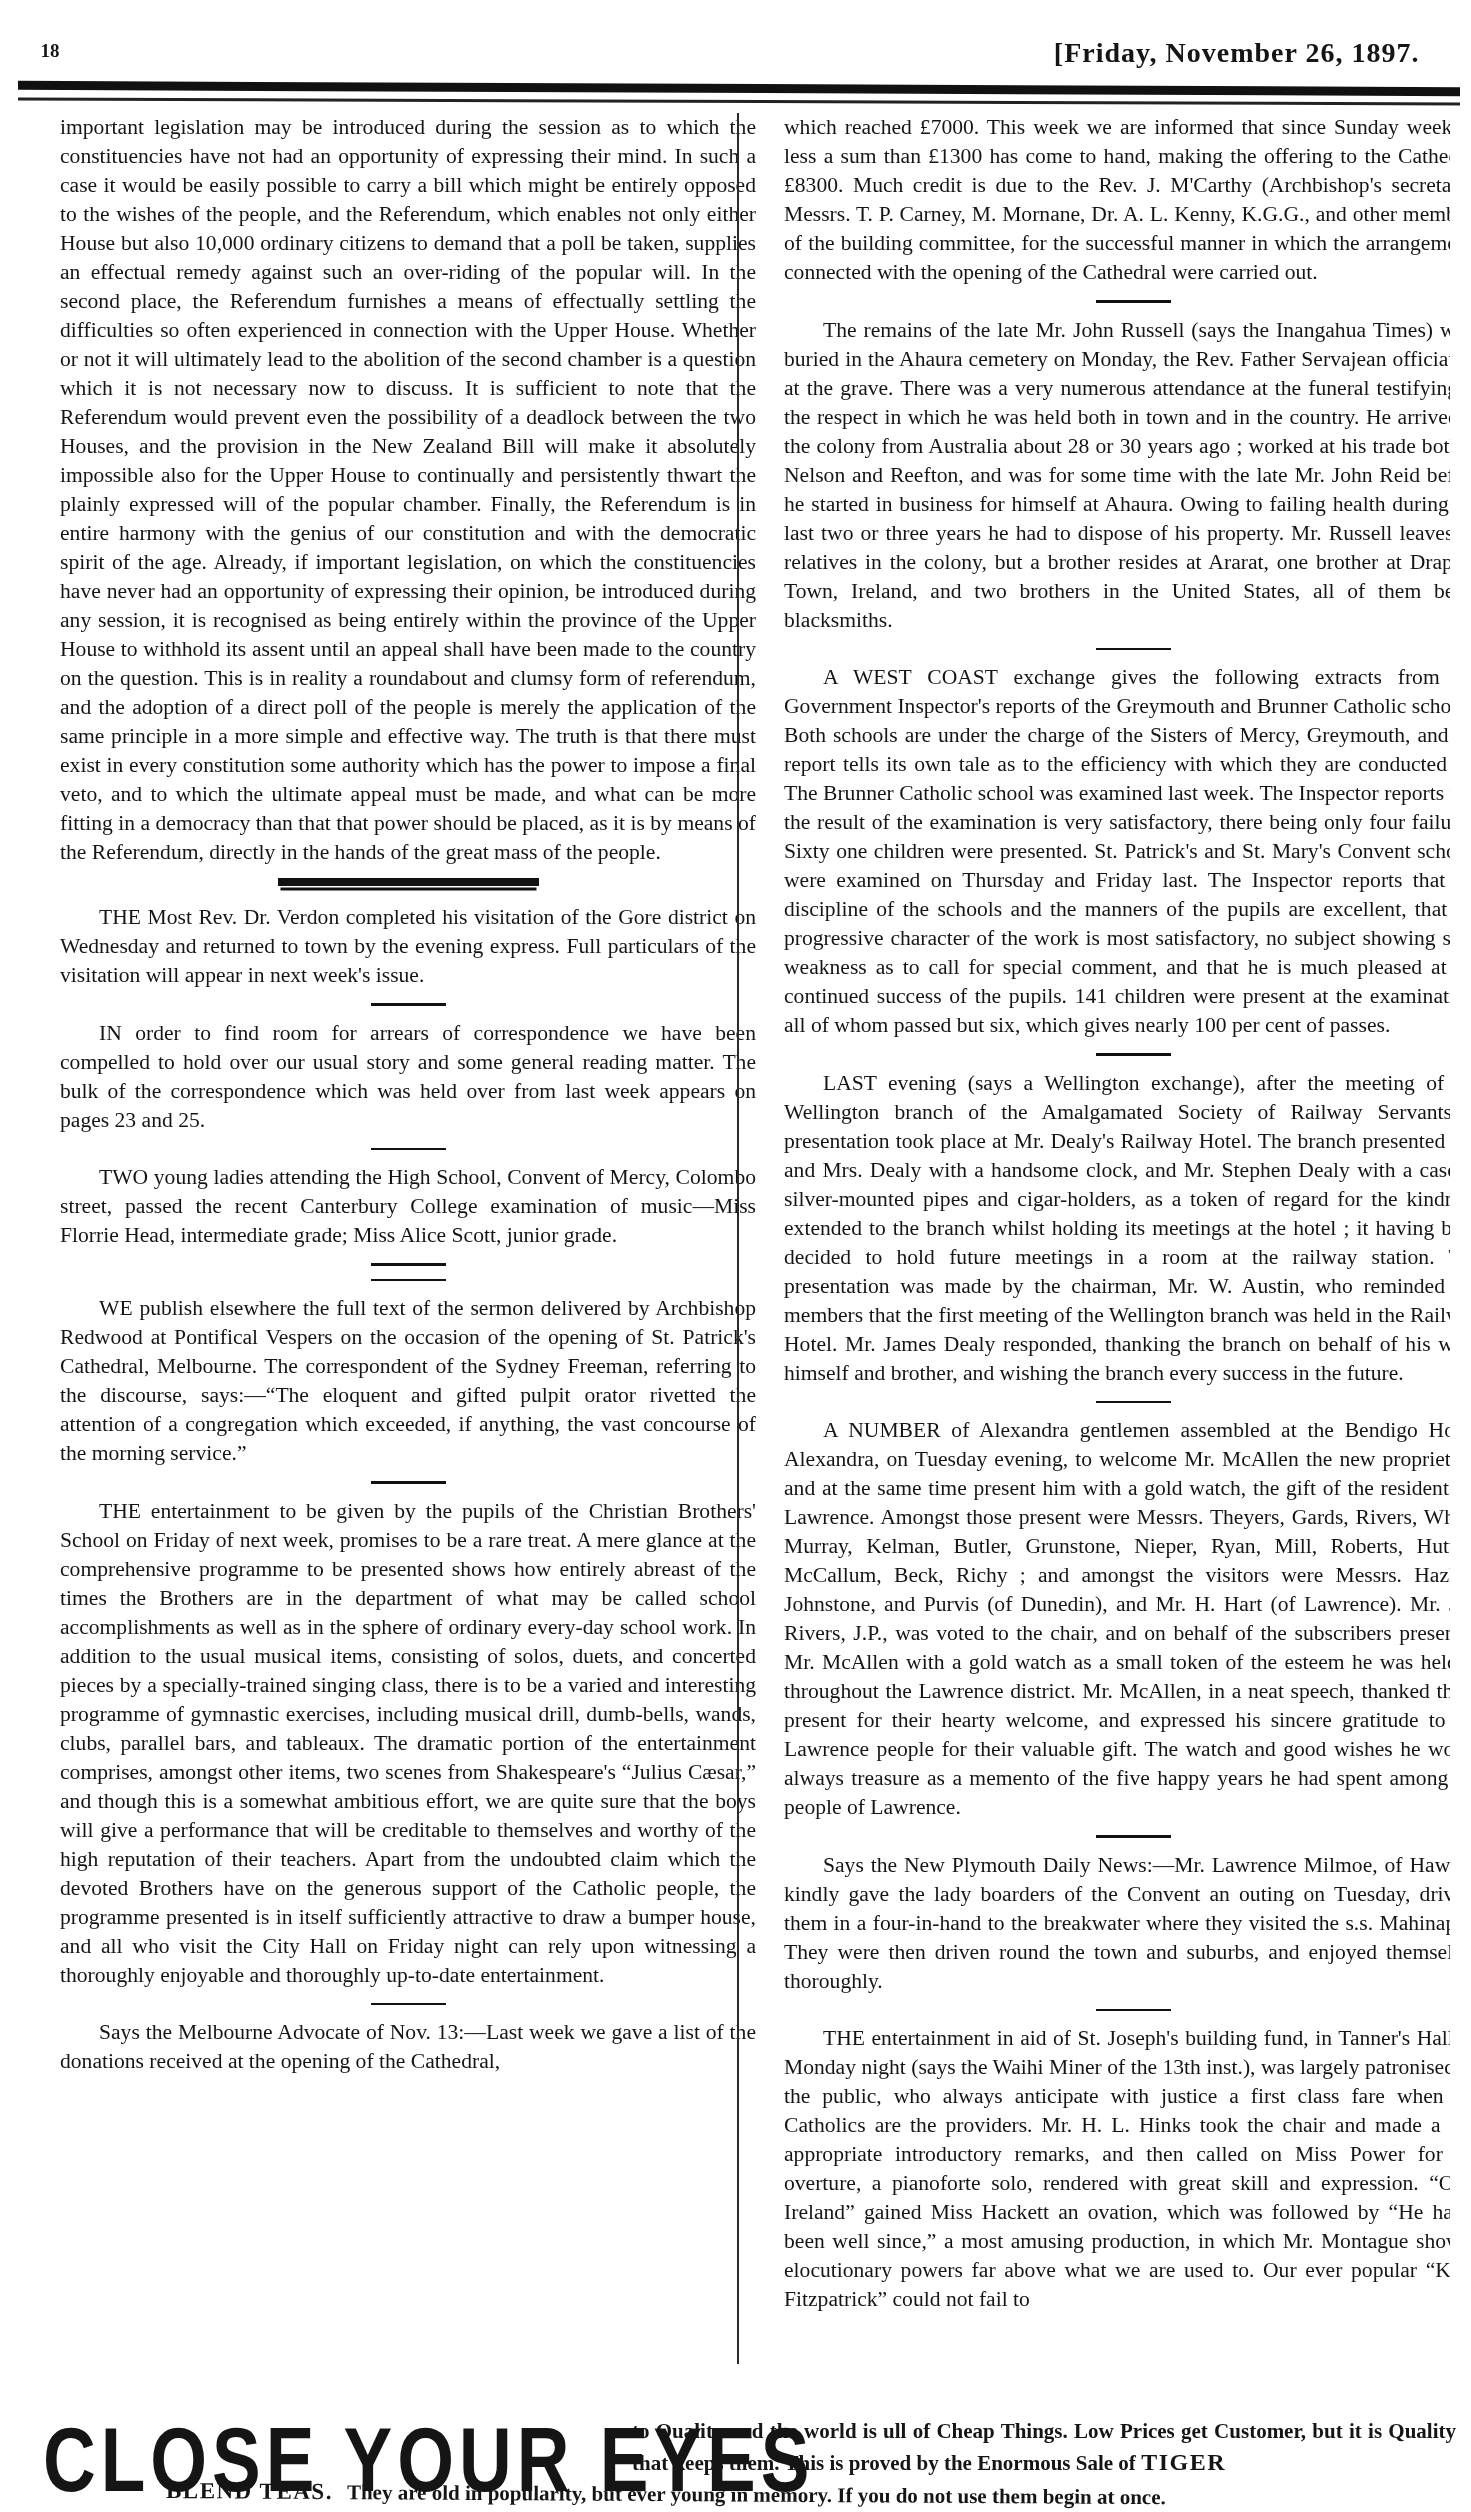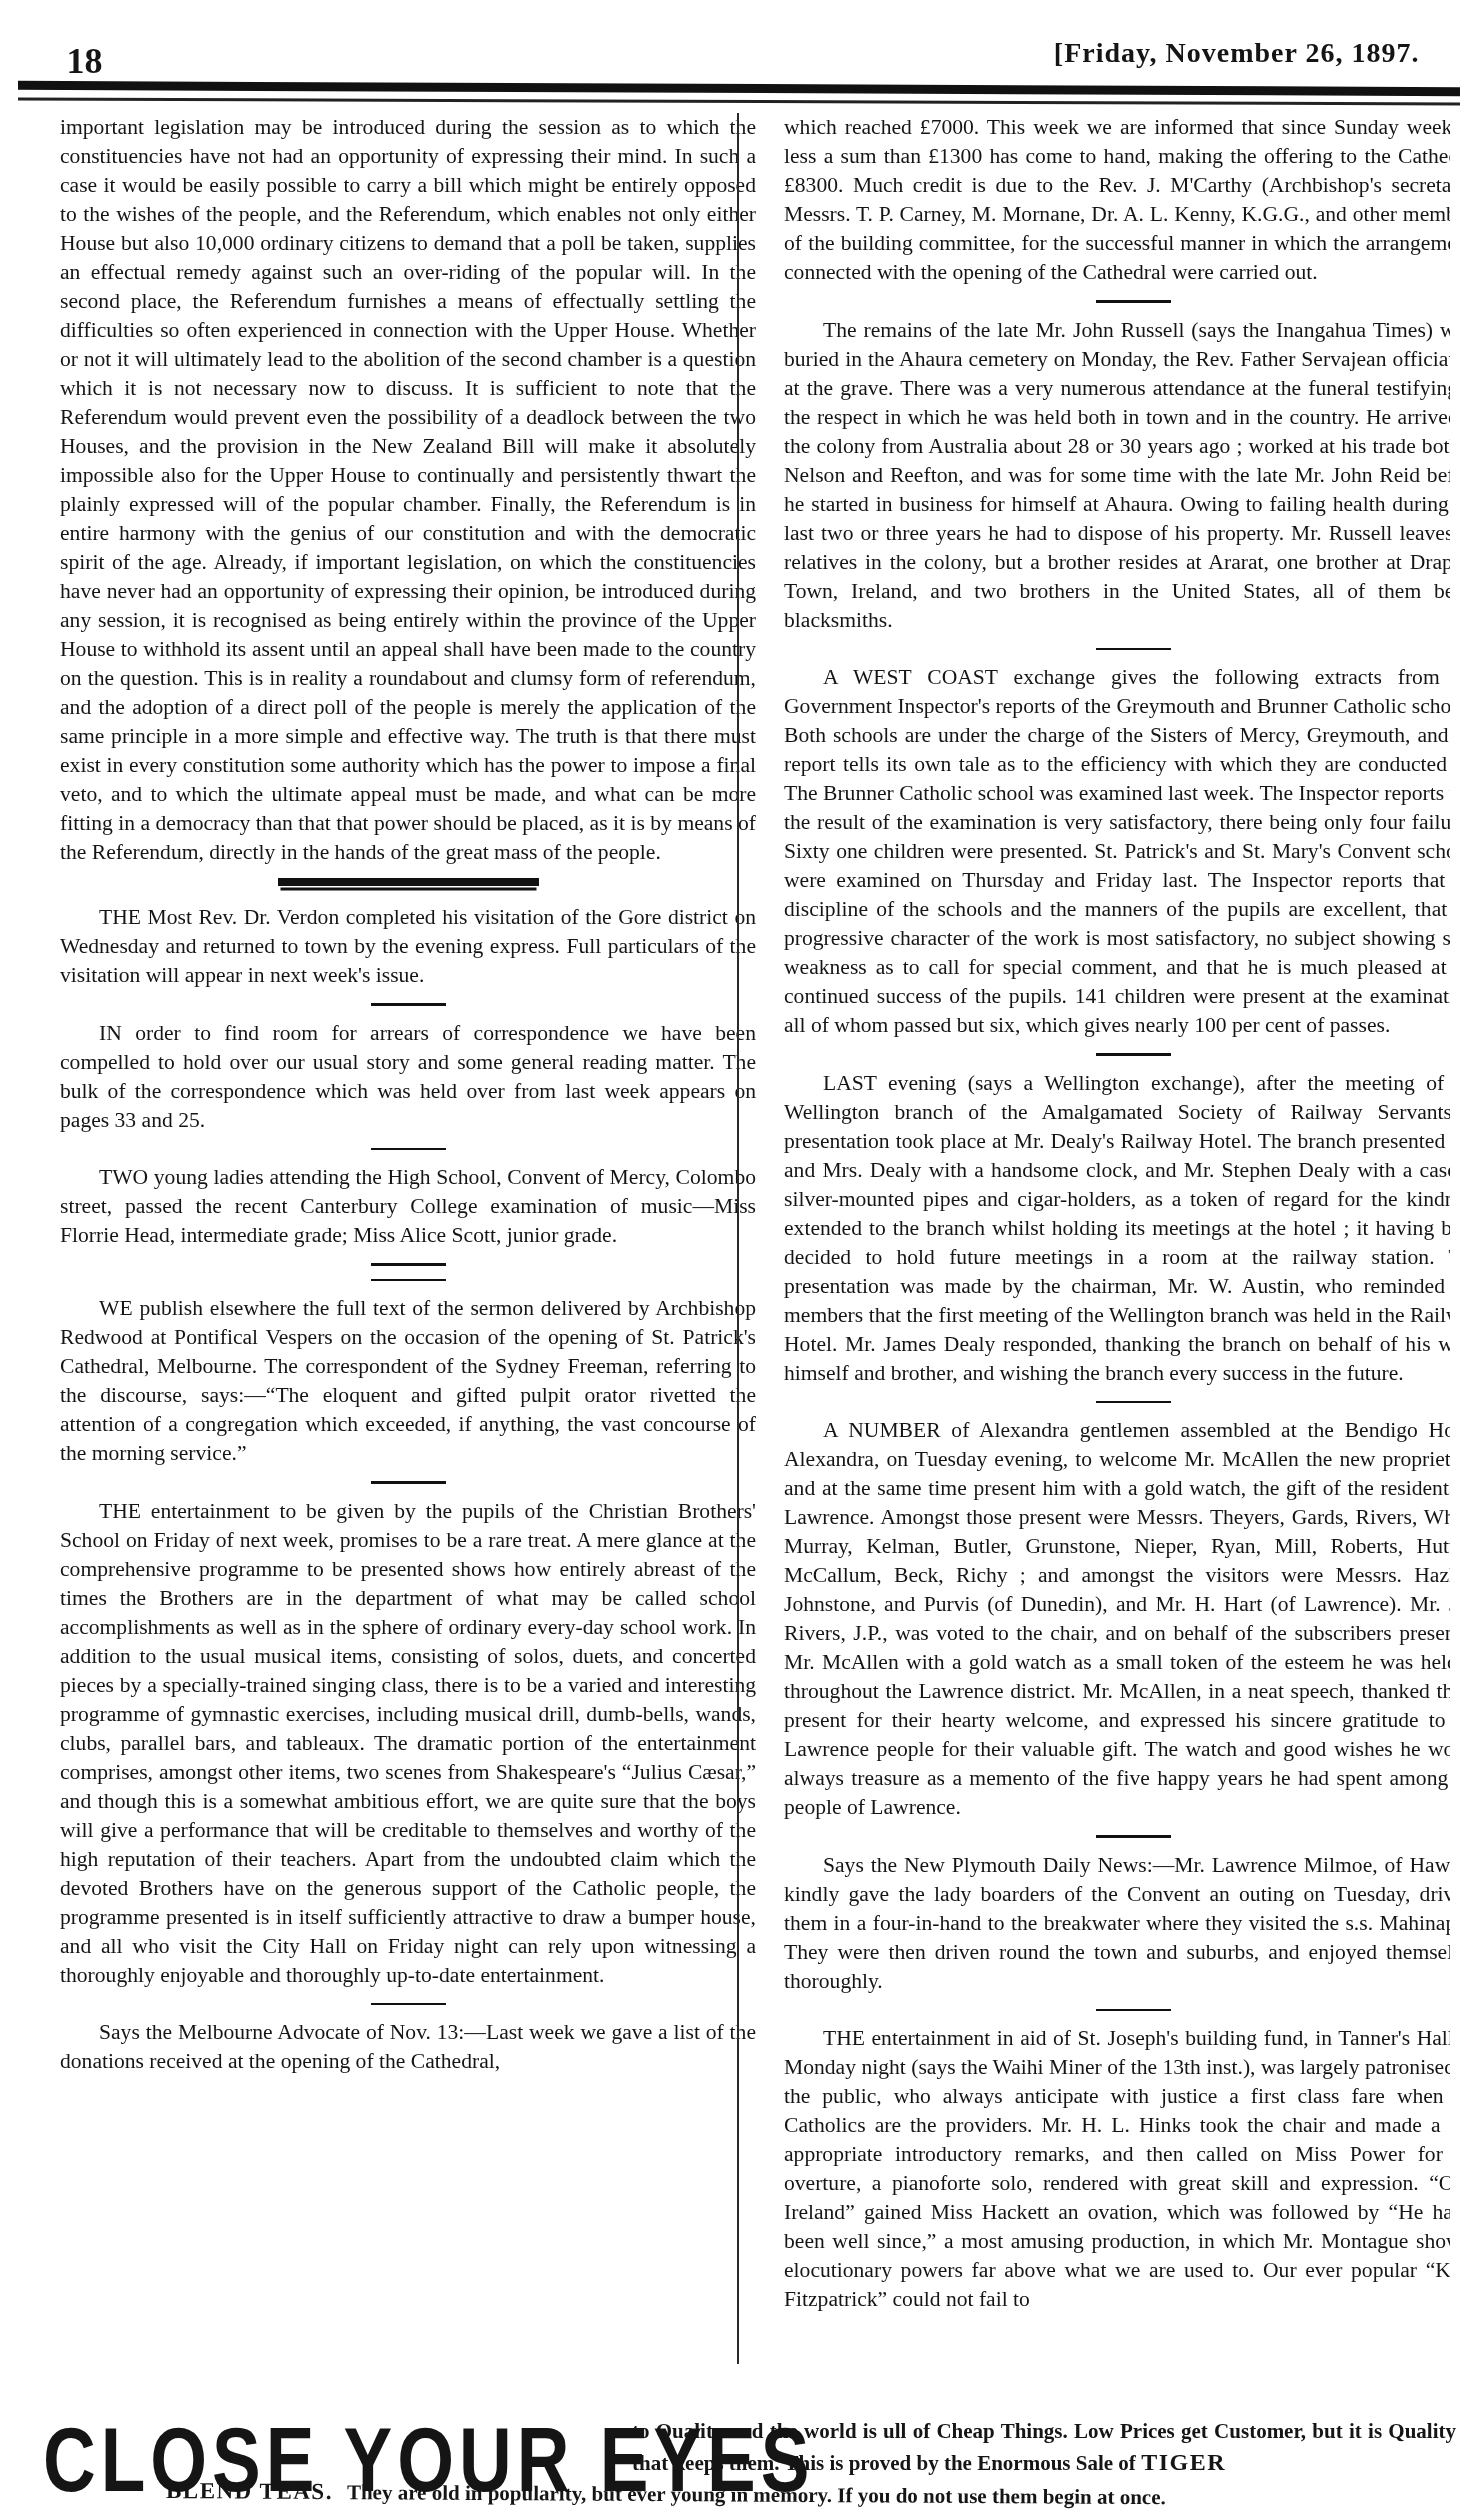--- a/index.html
+++ b/index.html
@@ -14,21 +14,21 @@
     background: #ffffff;
     color: #151515;
     font-family: "Liberation Serif", "DejaVu Serif", serif;
     overflow: hidden;
   }
 
   
   #page-header { position: absolute; top: 21px; left: 28px; right: 22.6px; height: 58px; }
   .page-number {
     position: absolute; left: 12.6px; top: 19px;
-    font-size: 36px; font-weight: bold; margin-left: 26px;
+    font-size: 19px; font-weight: bold;
   }
   .masthead-title {
     position: absolute; left: 0; right: 0; top: 15px;
     text-align: center;
     font-size: 29px; font-weight: bold;
     letter-spacing: 5px; word-spacing: 23px;
   }
   .issue-date {
     position: absolute; right: 30px; top: 16px;
     font-size: 28px; font-weight: bold;
@@ -114,21 +114,21 @@
   <div class="rule-thick"></div>
   <div class="rule-thin"></div>
 
   <div id="columns">
 
     <div class="column" id="col-left">
       <p class="news-item no-indent">important legislation may be introduced during the session as to which the constituencies have not had an opportunity of expressing their mind.  In such a case it would be easily possible to carry a bill which might be entirely opposed to the wishes of the people, and the Referendum, which enables not only either House but also 10,000 ordinary citizens to demand that a poll be taken, supplies an effectual remedy against such an over-riding of the popular will.  In the second place, the Referendum furnishes a means of effectually settling the difficulties so often experienced in connection with the Upper House.  Whether or not it will ultimately lead to the abolition of the second chamber is a question which it is not necessary now to discuss.  It is sufficient to note that the Referendum would prevent even the possibility of a deadlock between the two Houses, and the provision in the New Zealand Bill will make it absolutely impossible also for the Upper House to continually and persistently thwart the plainly expressed will of the popular chamber.  Finally, the Referendum is in entire harmony with the genius of our constitution and with the democratic spirit of the age.  Already, if important legislation, on which the constituencies have never had an opportunity of expressing their opinion, be introduced during any session, it is recognised as being entirely within the province of the Upper House to withhold its assent until an appeal shall have been made to the country on the question.  This is in reality a roundabout and clumsy form of referendum, and the adoption of a direct poll of the people is merely the application of the same principle in a more simple and effective way.  The truth is that there must exist in every constitution some authority which has the power to impose a final veto, and to which the ultimate appeal must be made, and what can be more fitting in a democracy than that that power should be placed, as it is by means of the Referendum, directly in the hands of the great mass of the people.</p>
       <div class="divider wide"></div>
       <p class="news-item">THE Most Rev. Dr. Verdon completed his visitation of the Gore district on Wednesday and returned to town by the evening express.  Full particulars of the visitation will appear in next week's issue.</p>
       <div class="divider"></div>
-      <p class="news-item">IN order to find room for arrears of correspondence we have been compelled to hold over our usual story and some general reading matter.  The bulk of the correspondence which was held over from last week appears on pages 33 and 25.</p>
+      <p class="news-item">IN order to find room for arrears of correspondence we have been compelled to hold over our usual story and some general reading matter.  The bulk of the correspondence which was held over from last week appears on pages 23 and 25.</p>
       <div class="divider"></div>
       <p class="news-item">TWO young ladies attending the High School, Convent of Mercy, Colombo street, passed the recent Canterbury College examination of music—Miss Florrie Head, intermediate grade; Miss Alice Scott, junior grade.</p>
       <div class="divider"></div>
       <div class="divider"></div>
       <p class="news-item">WE publish elsewhere the full text of the sermon delivered by Archbishop Redwood at Pontifical Vespers on the occasion of the opening of St. Patrick's Cathedral, Melbourne.  The correspondent of the Sydney Freeman, referring to the discourse, says:—“The eloquent and gifted pulpit orator rivetted the attention of a congregation which exceeded, if anything, the vast concourse of the morning service.”</p>
       <div class="divider"></div>
       <p class="news-item">THE entertainment to be given by the pupils of the Christian Brothers' School on Friday of next week, promises to be a rare treat.  A mere glance at the comprehensive programme to be presented shows how entirely abreast of the times the Brothers are in the department of what may be called school accomplishments as well as in the sphere of ordinary every-day school work.  In addition to the usual musical items, consisting of solos, duets, and concerted pieces by a specially-trained singing class, there is to be a varied and interesting programme of gymnastic exercises, including musical drill, dumb-bells, wands, clubs, parallel bars, and tableaux.  The dramatic portion of the entertainment comprises, amongst other items, two scenes from Shakespeare's “Julius Cæsar,” and though this is a somewhat ambitious effort, we are quite sure that the boys will give a performance that will be creditable to themselves and worthy of the high reputation of their teachers.  Apart from the undoubted claim which the devoted Brothers have on the generous support of the Catholic people, the programme presented is in itself sufficiently attractive to draw a bumper house, and all who visit the City Hall on Friday night can rely upon witnessing a thoroughly enjoyable and thoroughly up-to-date entertainment.</p>
       <div class="divider"></div>
       <p class="news-item">Says the Melbourne Advocate of Nov. 13:—Last week we gave a list of the donations received at the opening of the Cathedral,</p>
     </div>

